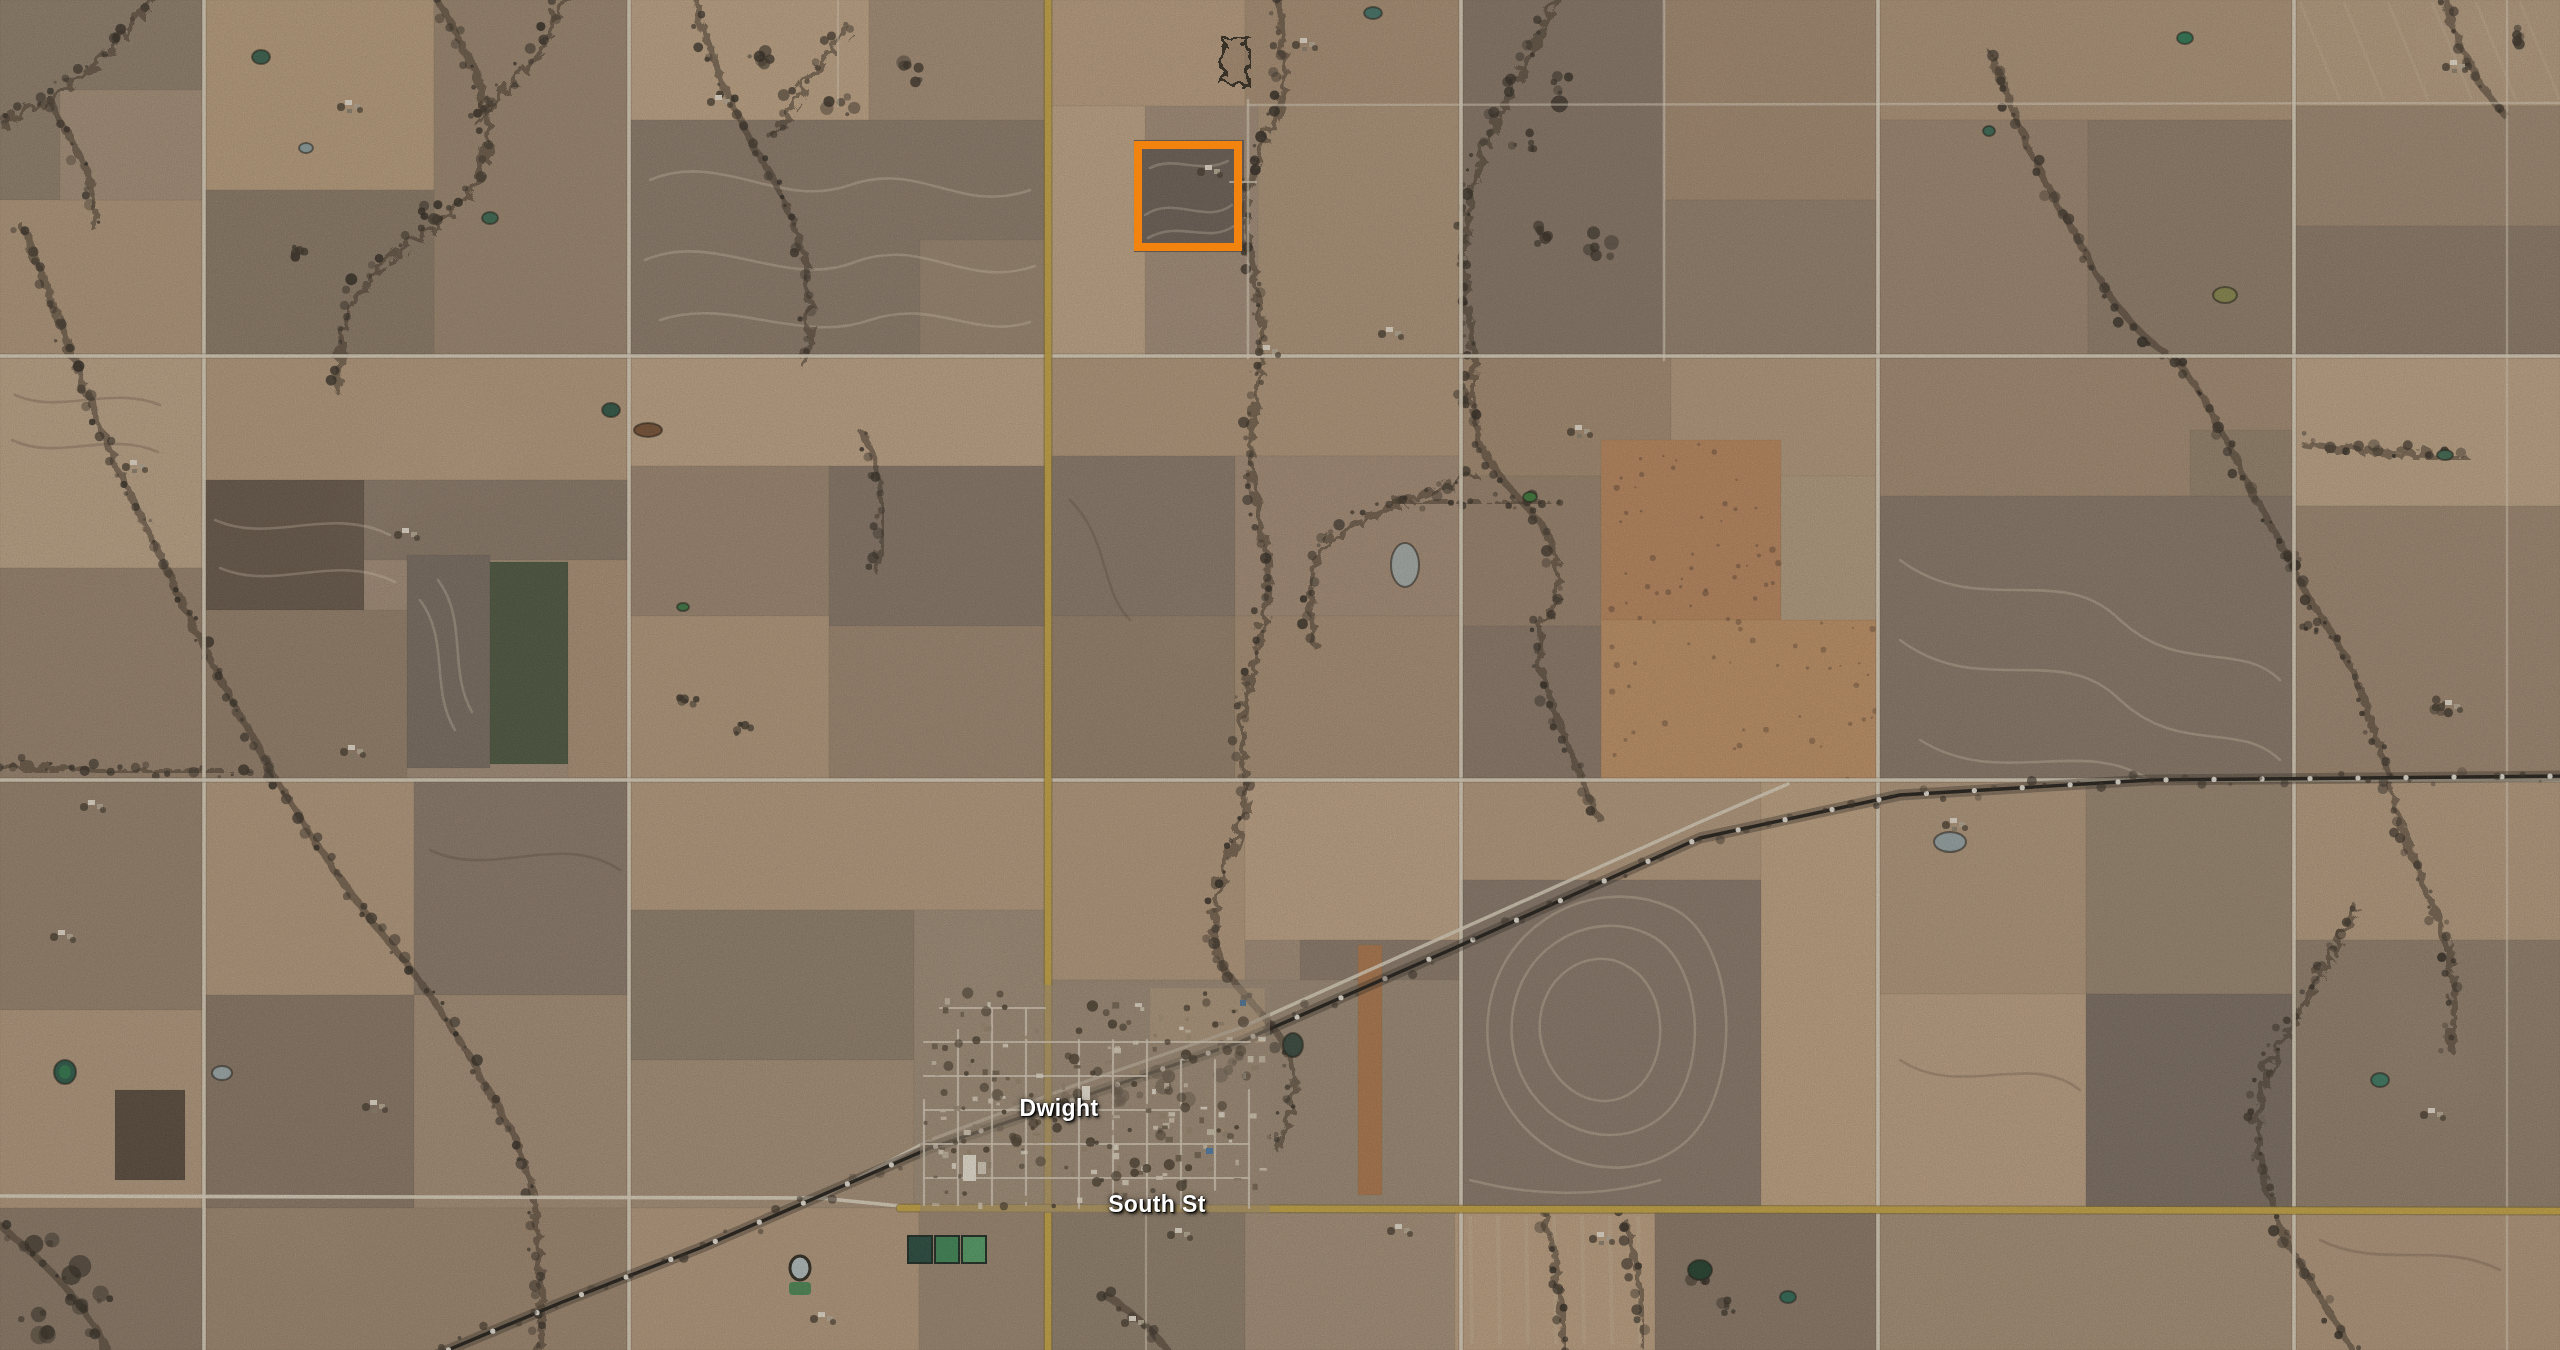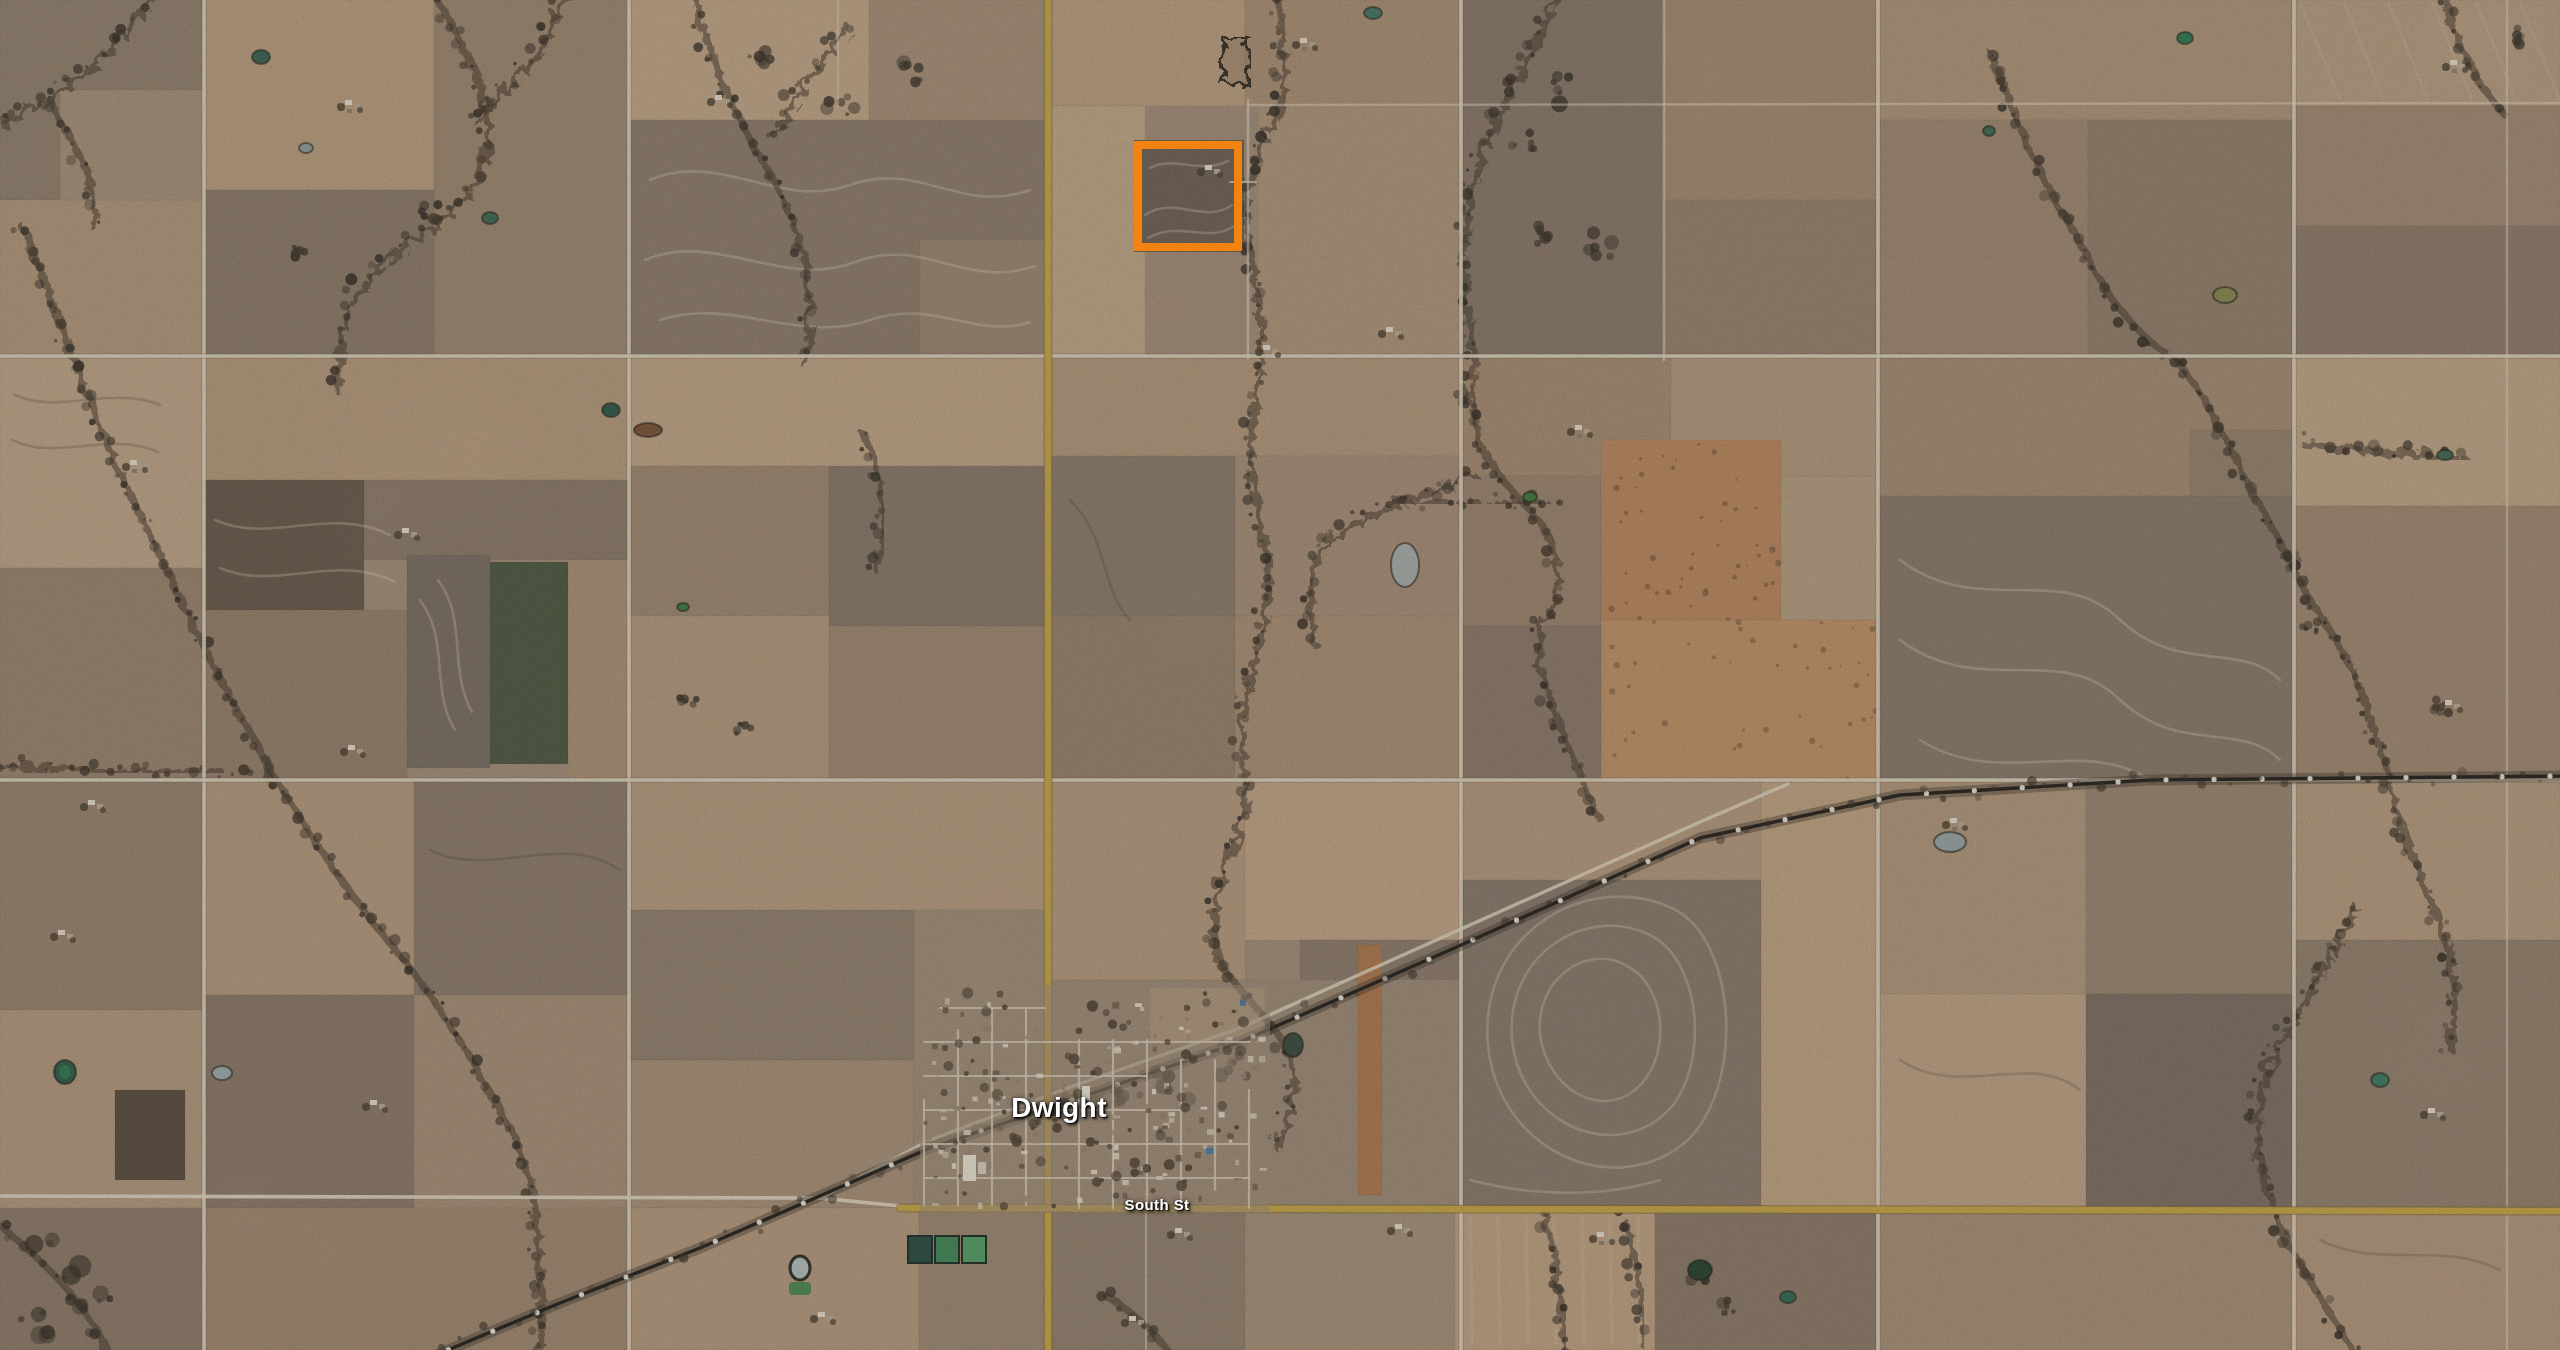--- a/index.html
+++ b/index.html
@@ -3,22 +3,22 @@
 <meta charset="utf-8">
 <style>
   html,body{margin:0;padding:0;background:#000;}
   #stage{position:relative;width:2560px;height:1350px;overflow:hidden;
          font-family:"Liberation Sans",sans-serif;background:#a6907c;}
   #terrain{position:absolute;left:0;top:0;width:2560px;height:1350px;display:block;}
   .map-label{position:absolute;color:#fff;font-weight:bold;white-space:nowrap;
              text-shadow:1px 1px 0 rgba(0,0,0,.7), 2px 2px 3px rgba(0,0,0,.85),
                          -1px 0 2px rgba(0,0,0,.45), 0 0 6px rgba(0,0,0,.5);
              transform:translate(-50%,-52%);letter-spacing:.4px;z-index:30;}
-  #town-label{font-size:28px;text-align:center;}
-  #street-label{font-size:15px;}
+  #town-label{font-size:23px;text-align:center;}
+  #street-label{font-size:23px;}
 </style>
 </head>
 <body>
 
 <div id="stage">
   <svg id="terrain" viewBox="0 0 2560 1350" xmlns="http://www.w3.org/2000/svg">
     <defs>
       <filter id="rough" x="-20%" y="-20%" width="140%" height="140%">
         <feTurbulence type="turbulence" baseFrequency="0.055" numOctaves="2" seed="3" result="t"></feTurbulence>
         <feDisplacementMap in="SourceGraphic" in2="t" scale="16"></feDisplacementMap>

